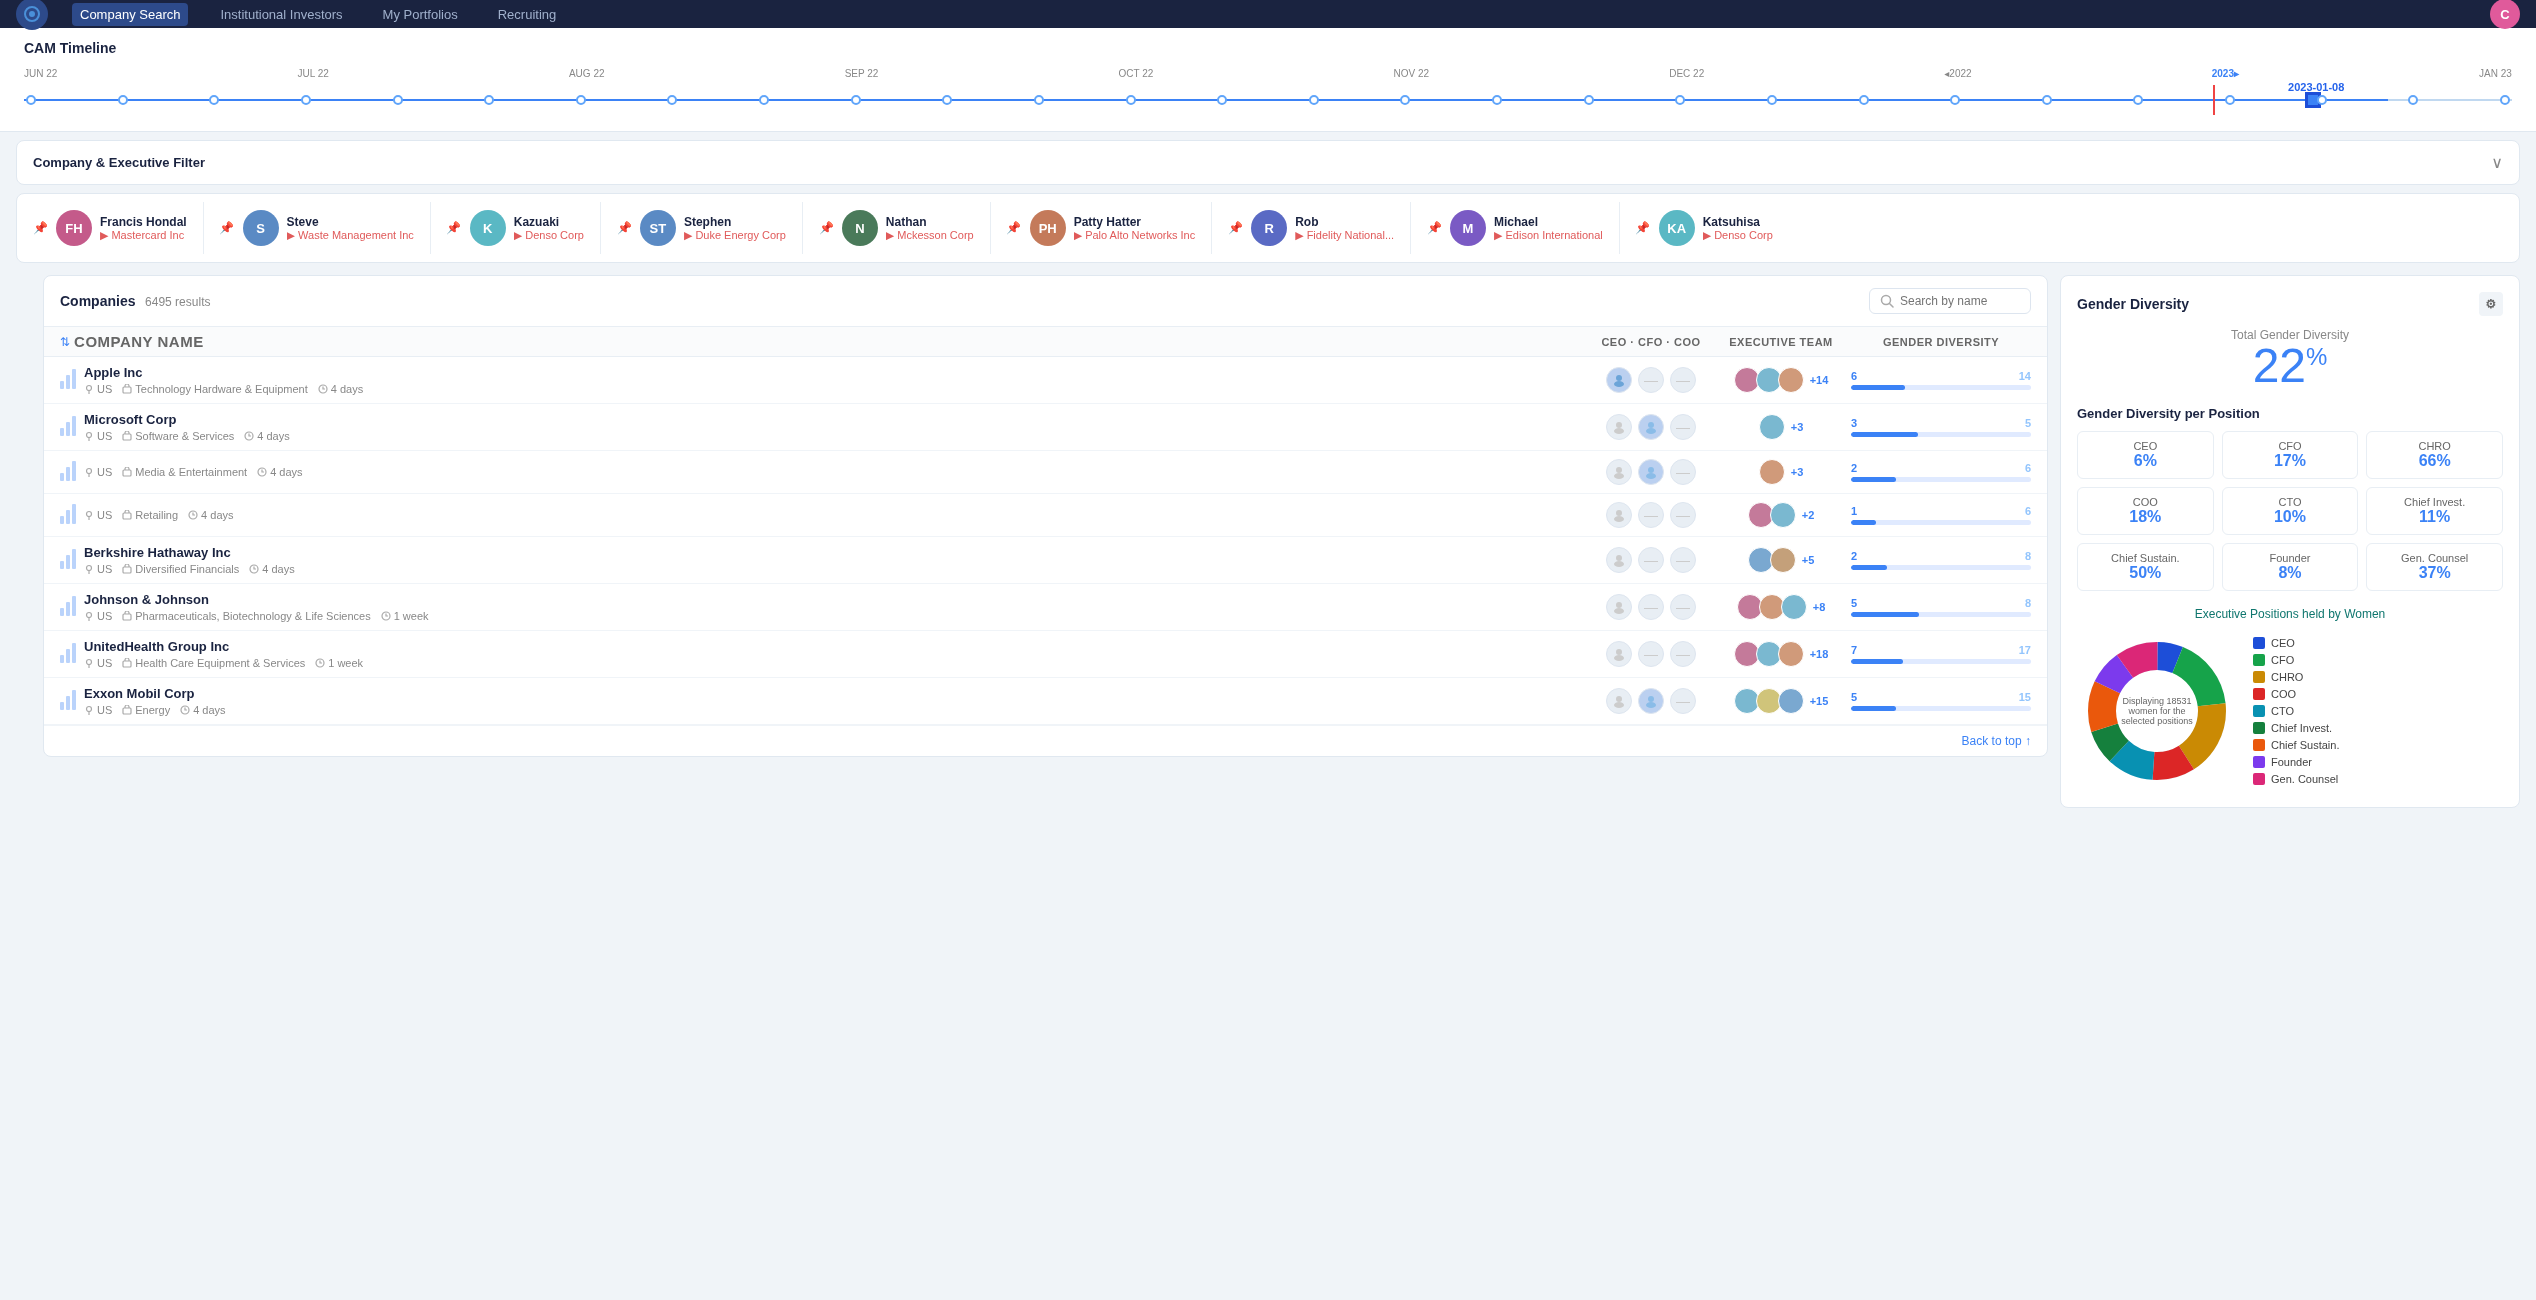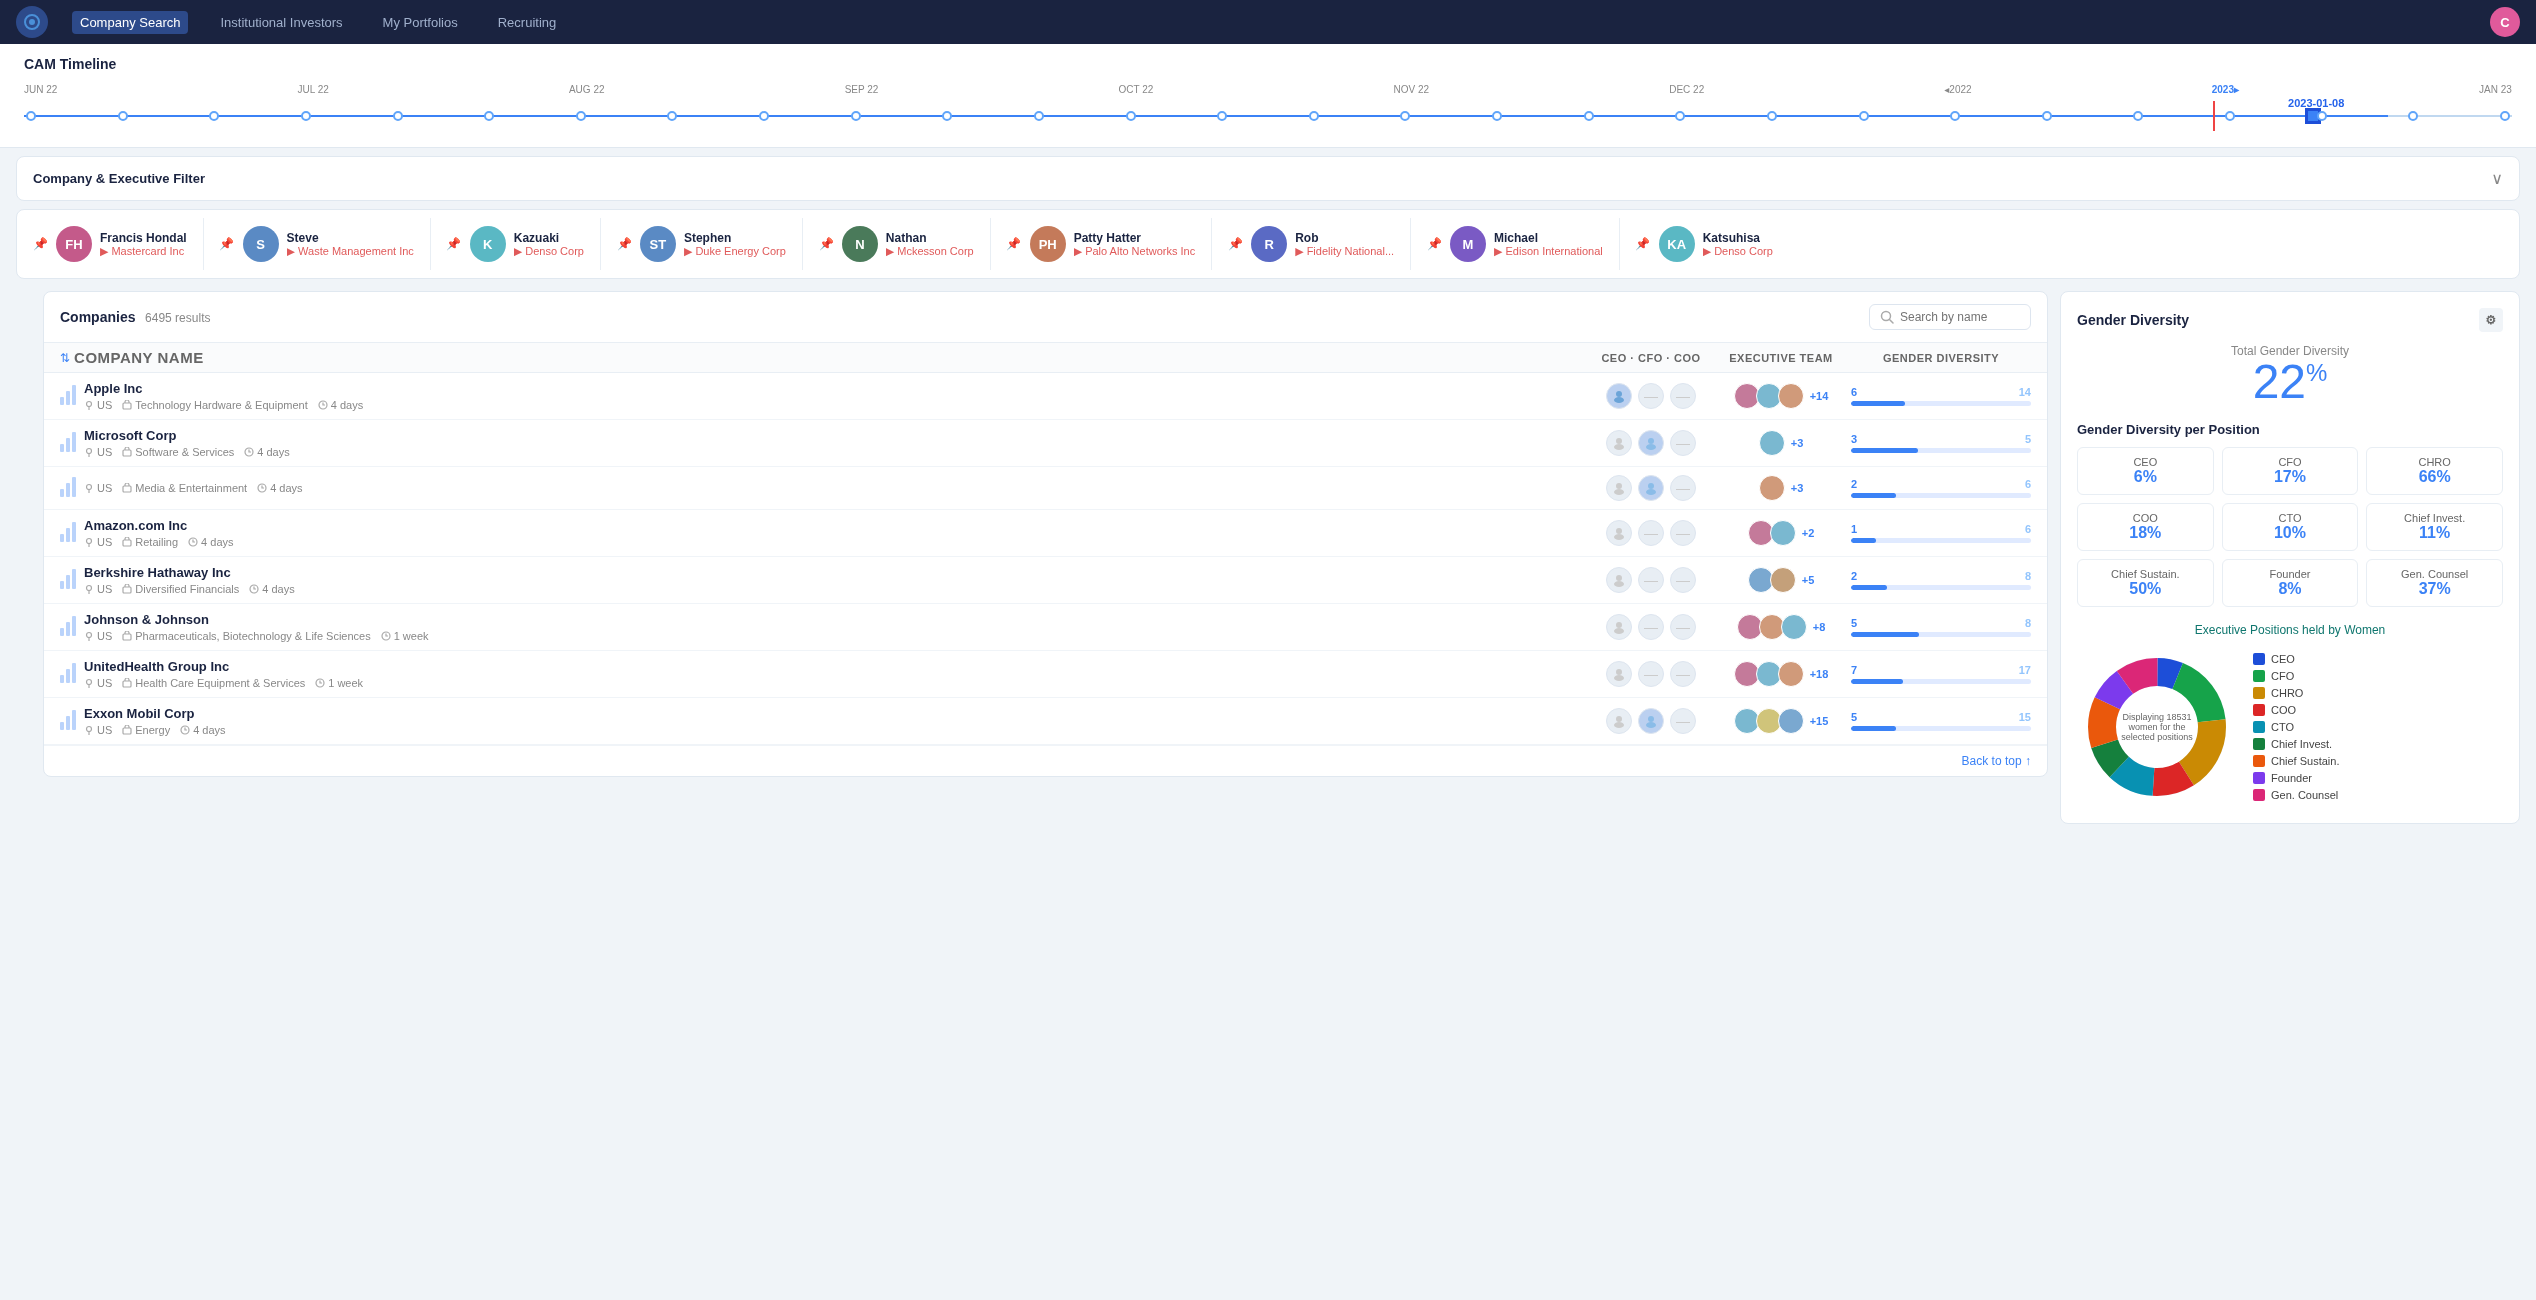--- a/index.html
+++ b/index.html
@@ -1,19 +1,19 @@
 <!DOCTYPE html>
 <html><head>
   <meta charset="utf-8">
   <style>
     * { box-sizing: border-box; margin: 0; padding: 0; }
     body { font-family: -apple-system, BlinkMacSystemFont, 'Segoe UI', sans-serif; background: #f0f4f8; font-size: 13px; color: #222; }
 
     
-    .nav { background: #1a2340; display: flex; align-items: center; height: 44px; padding: 0 16px; gap: 24px; }
+    .nav { background: #1a2340; display: flex; align-items: center; height: 28px; padding: 0 16px; gap: 24px; }
     .nav-logo { width: 32px; height: 32px; background: #2d4a8a; border-radius: 50%; display: flex; align-items: center; justify-content: center; color: #fff; font-size: 16px; }
     .nav-item { color: #a0b0cc; font-size: 13px; cursor: pointer; padding: 4px 8px; border-radius: 4px; }
     .nav-item.active { color: #fff; background: #2d4a8a; }
     .nav-avatar { margin-left: auto; width: 30px; height: 30px; background: #e05a9b; border-radius: 50%; display: flex; align-items: center; justify-content: center; color: #fff; font-size: 13px; font-weight: 600; }
 
     
     .timeline-section { background: #fff; padding: 12px 24px 16px; margin: 0; border-bottom: 1px solid #e0e8f0; }
     .timeline-title { font-size: 14px; font-weight: 600; color: #1a2340; margin-bottom: 12px; }
     .timeline-track { position: relative; height: 40px; }
     .timeline-line { position: absolute; top: 50%; left: 0; right: 0; height: 2px; background: #c0d8f0; transform: translateY(-50%); }
@@ -498,21 +498,20 @@
   </div>
         <div class="company-row">
     <div style="width:24px;flex-shrink:0;opacity:0.35;">
       <svg width="16" height="20" viewBox="0 0 16 20">
               <rect x="0" y="12" width="4" height="8" fill="#3b82f6" rx="1"></rect>
               <rect x="6" y="6" width="4" height="14" fill="#3b82f6" rx="1"></rect>
               <rect x="12" y="0" width="4" height="20" fill="#3b82f6" rx="1"></rect>
             </svg>
     </div>
     <div class="company-main">
-      <div class="company-name">Amazon.com Inc</div>
       <div class="company-meta">
         <span class="meta-item">
           <svg width="10" height="10" viewBox="0 0 10 10">
                   <circle cx="5" cy="4" r="2.5" fill="none" stroke="#aaa" stroke-width="1.2"></circle>
                   <line x1="5" y1="6.5" x2="5" y2="10" stroke="#aaa" stroke-width="1.2"></line>
                 </svg>
           US
         </span>
         <span class="meta-item">
           <svg width="10" height="10" viewBox="0 0 10 10">

